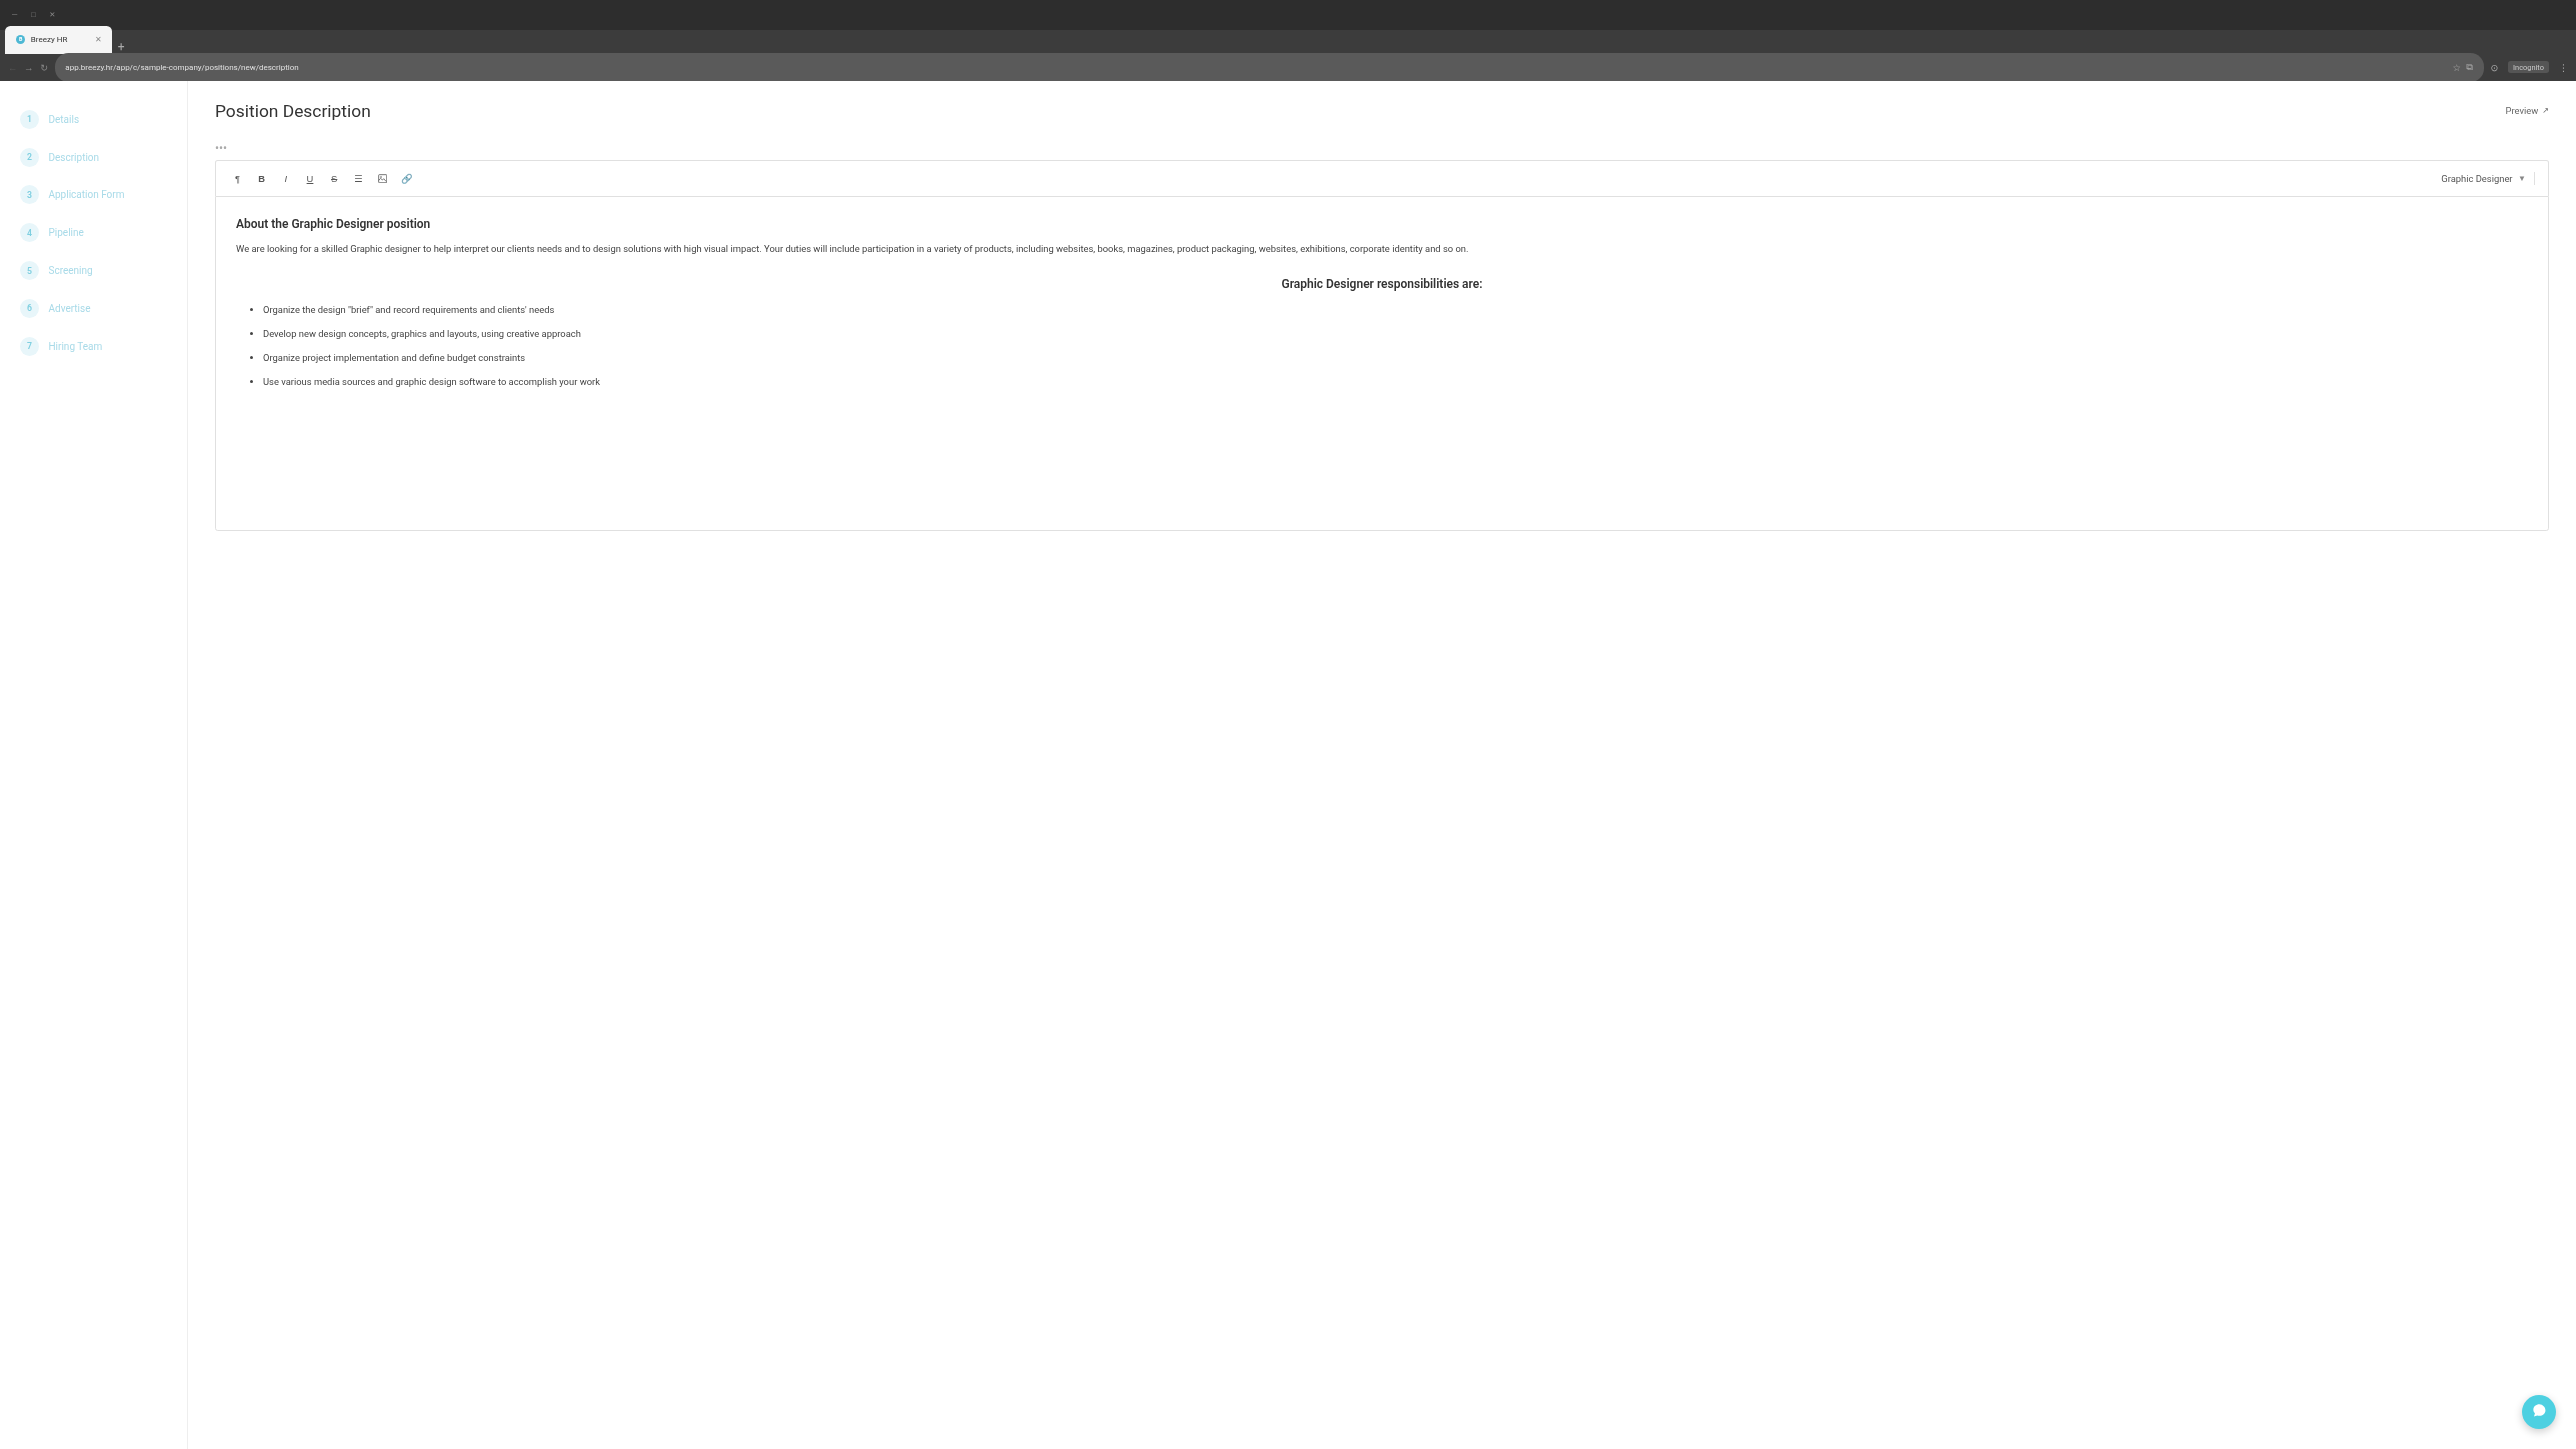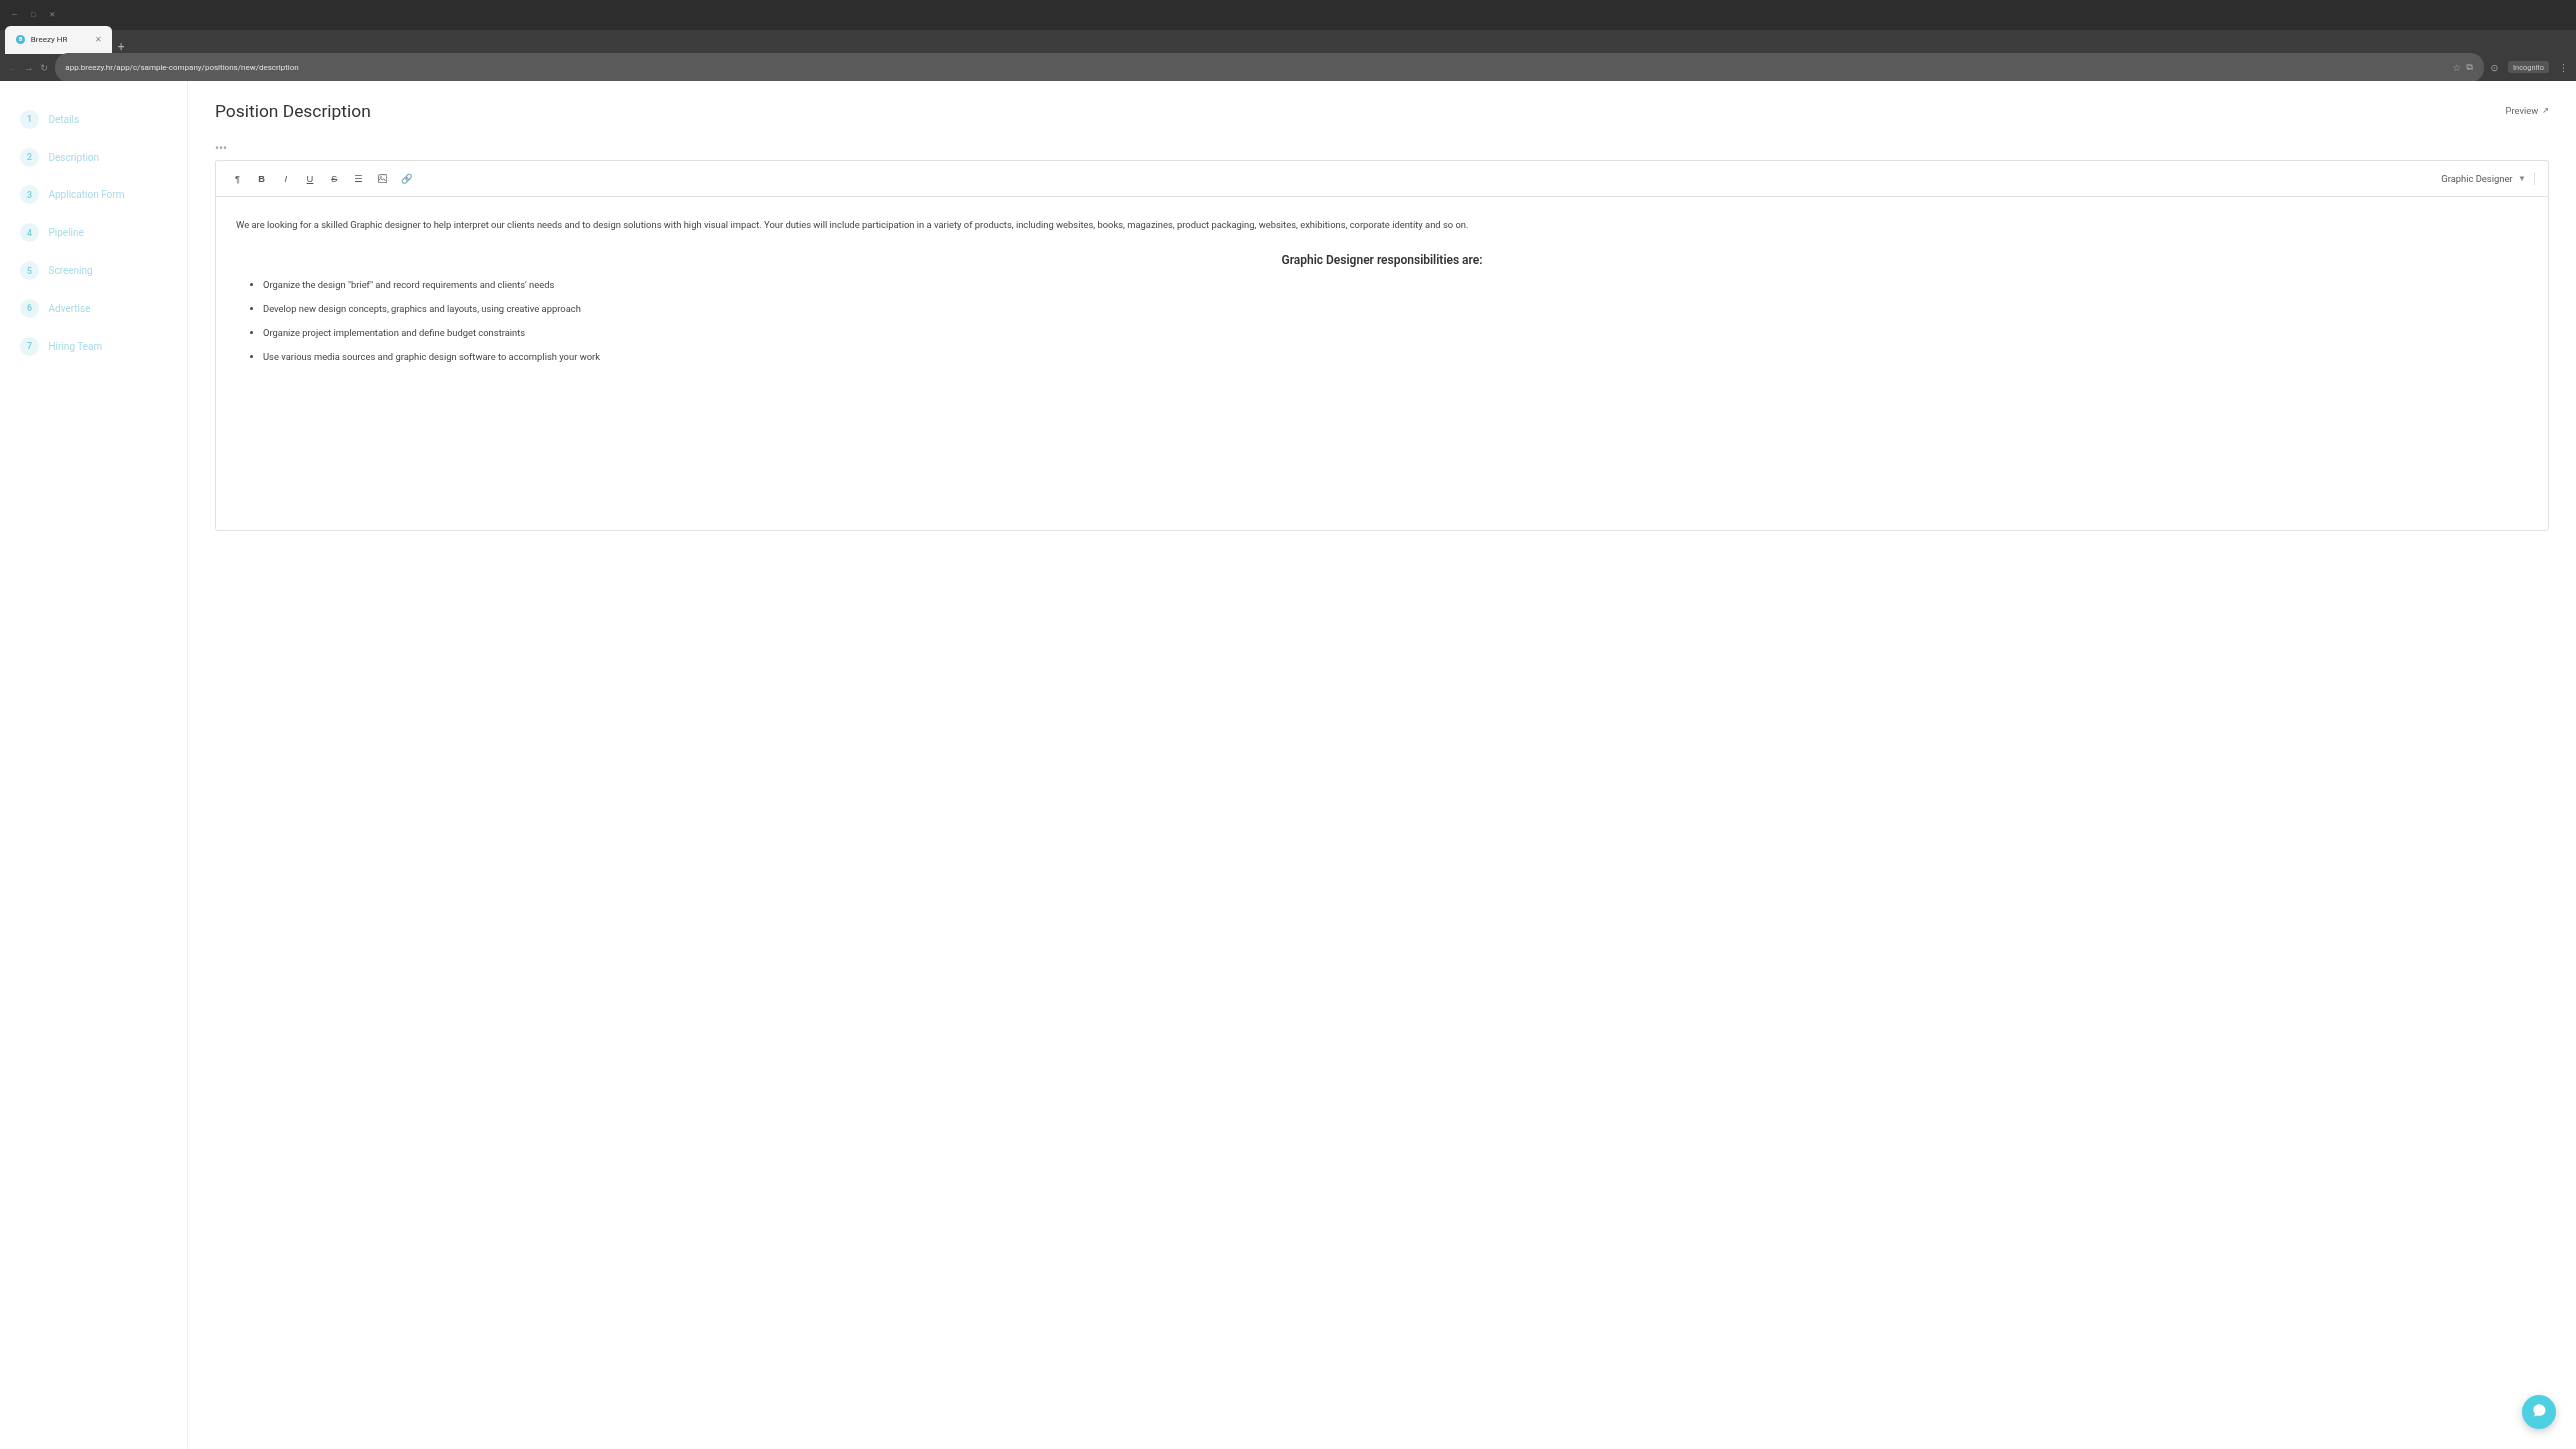--- a/index.html
+++ b/index.html
@@ -460,20 +460,21 @@
         <button class="toolbar-btn">🔗</button>
 
         <div class="toolbar-right">
           <span style="color:#555; font-size:9.4px;">Graphic Designer</span>
           <span style="color:#888; font-size:8px;">▼</span>
           <div class="toolbar-separator"></div>
         </div>
       </div>
 
       <div class="editor-area">
+        <h2 class="content-heading">About the Graphic Designer position</h2>
         <p class="content-paragraph">We are looking for a skilled Graphic designer to help interpret our clients needs and to design solutions with high visual impact. Your duties will include participation in a variety of products, including websites, books, magazines, product packaging, websites, exhibitions, corporate identity and so on.</p>
 
         <h2 class="responsibilities-heading">Graphic Designer responsibilities are:</h2>
         <ul class="bullet-list">
           <li class="list-item">
             <span>Organize the design "brief" and record requirements and clients' needs</span>
           </li>
           <li class="list-item">
             <span>Develop new design concepts, graphics and layouts, using creative approach</span>
           </li>

